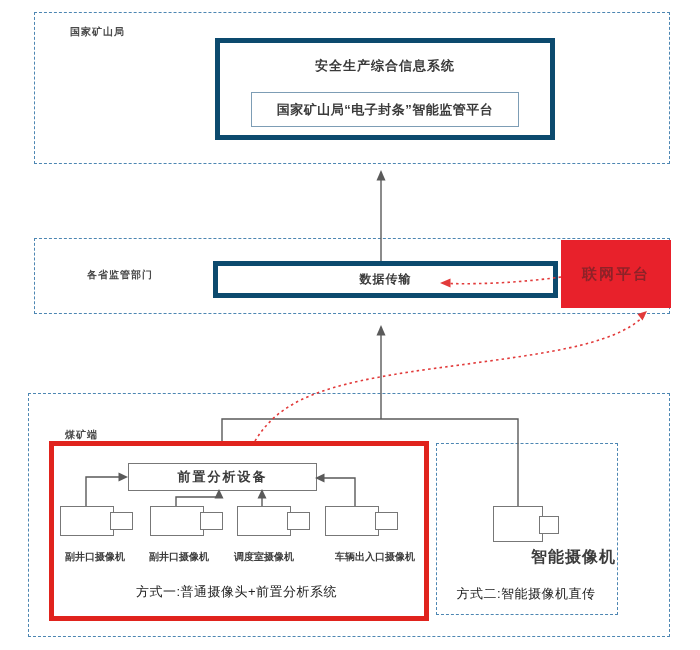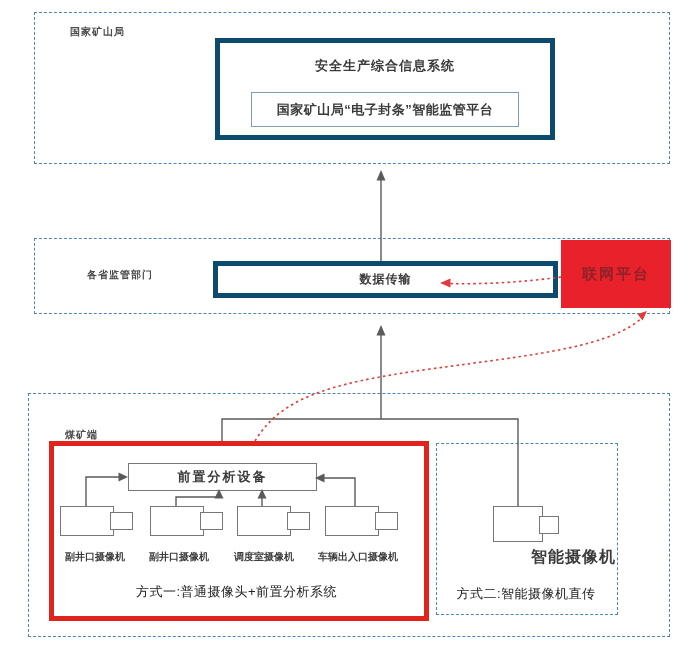--- a/index.html
+++ b/index.html
@@ -68,21 +68,21 @@
     <div class="cam-lens"></div>
   </div>
   <div class="camera" style="left:325px;top:506px;">
     <div class="cam-body"></div>
     <div class="cam-lens"></div>
   </div>
 
   <div class="cam-label" style="left:47px;width:96px;">副井口摄像机</div>
   <div class="cam-label" style="left:131px;width:96px;">副井口摄像机</div>
   <div class="cam-label" style="left:216px;width:96px;">调度室摄像机</div>
-  <div class="cam-label" style="left:301px;width:114px;">车辆出入口摄像机</div>
+  <div class="cam-label" style="left:301px;width:114px;text-align:right;">车辆出入口摄像机</div>
 
   <div class="caption" style="left:49px;top:583px;width:375px;">方式一:普通摄像头+前置分析系统</div>
 
   <div class="method2-box"></div>
 
   <div class="camera" style="left:493px;top:506px;">
     <div class="cam-body" style="width:48px;height:34px;"></div>
     <div class="cam-lens" style="left:46px;top:10px;width:18px;height:16px;"></div>
   </div>
   <div class="smart-label">智能摄像机</div>

